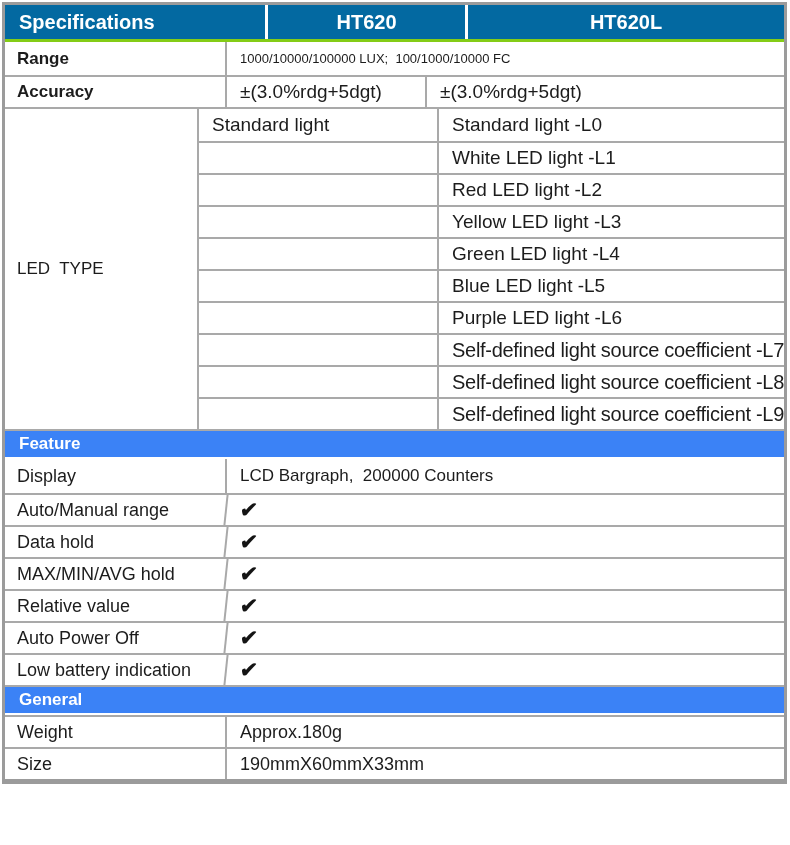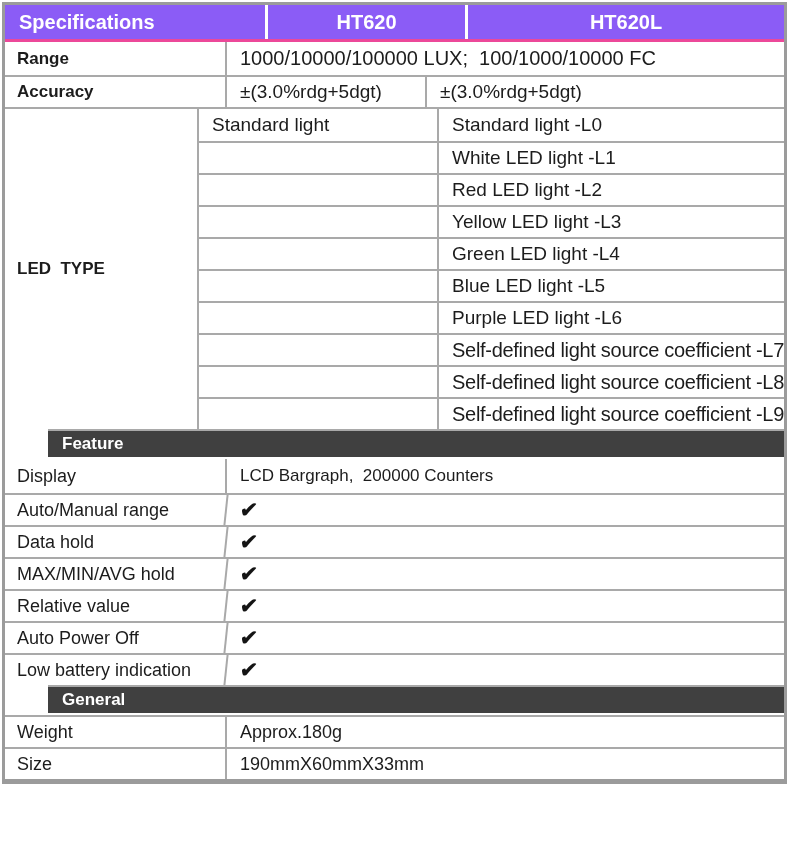--- a/index.html
+++ b/index.html
@@ -7,54 +7,54 @@
               font-family:"Liberation Sans", sans-serif; color:#1c1c1c; }
   .page { position:relative; width:790px; height:845px; background:#fff; }
 
   .spec-table {
     position:absolute; left:2px; top:2px; width:785px;
     border:3px solid #9b9b9b; border-bottom-width:5px;
     background:#ffffff;
   }
 
   
-  .header-row { display:flex; height:37px; background:#8b5cf6; border-bottom:3px solid #ec4899; }
+  .header-row { display:flex; height:37px; background:#0369a1; border-bottom:3px solid #84cc16; }
   .header-row .hc { display:flex; align-items:center; color:#ffffff; font-weight:bold;
                     font-size:20px; white-space:pre; }
   .hc1 { width:260px; padding-left:14px; }
   .hc2 { width:200px; justify-content:center; border-left:3px solid #ffffff; }
   .hc3 { flex:1; justify-content:center; border-left:3px solid #ffffff; }
 
   
   .row { display:flex; align-items:stretch; min-height:32px; border-top:2px solid #a9a9a9; }
   .row.first { border-top:none; }
   .cell { display:flex; align-items:center; white-space:pre; }
   .c1 { width:220px; padding-left:12px; font-size:18px; }
   .c1.bold { font-weight:bold; font-size:17px; }
   .c2 { width:200px; padding-left:13px; border-left:2px solid #a9a9a9; font-size:19px; }
   .c3 { flex:1; padding-left:13px; border-left:2px solid #a9a9a9; font-size:19px; }
-  .cspan { flex:1; padding-left:13px; border-left:2px solid #a9a9a9; font-size:20px; }
+  .cspan { flex:1; padding-left:13px; border-left:2px solid #a9a9a9; font-size:13px; }
   .row.h33 { min-height:33px; } .row.h34 { min-height:34px; }
 
   
   .led-block { display:flex; border-top:2px solid #a9a9a9; }
   .led-left { width:260px; display:flex; align-items:center; padding-left:12px;
-              font-weight:bold; font-size:17px; white-space:pre; }
+              font-weight:normal; font-size:17px; white-space:pre; }
   .led-right { flex:1; border-left:2px solid #a9a9a9; }
   .lrow { display:flex; height:32px; border-top:2px solid #a9a9a9; }
   .lrow:first-child { border-top:none; }
   .l2 { width:238px; display:flex; align-items:center; padding-left:13px; font-size:19px; white-space:pre; }
   .l3 { flex:1; display:flex; align-items:center; padding-left:13px;
         border-left:2px solid #a9a9a9; font-size:19px; white-space:pre; }
   .lrow.small .l3 { font-size:20px; letter-spacing:-0.3px; }
 
   
-  .section-bar { display:flex; align-items:center; height:30px; background:#404040;
+  .section-bar { display:flex; align-items:center; height:30px; background:#3b82f6;
                  color:#ffffff; font-weight:bold; font-size:17px; padding-left:14px;
-                 border-top:2px solid #a9a9a9; border-bottom:2px solid #ffffff; white-space:pre;margin-left:43px; }
+                 border-top:2px solid #a9a9a9; border-bottom:2px solid #ffffff; white-space:pre; }
 
   
   .val-text { font-size:17px; }
   .val-gen  { font-size:18px; }
   .checkmark { font-size:21px; font-weight:bold; color:#141414; transform:skewX(-6deg); }
 </style>
 </head>
 <body>
 
 <div class="page">

